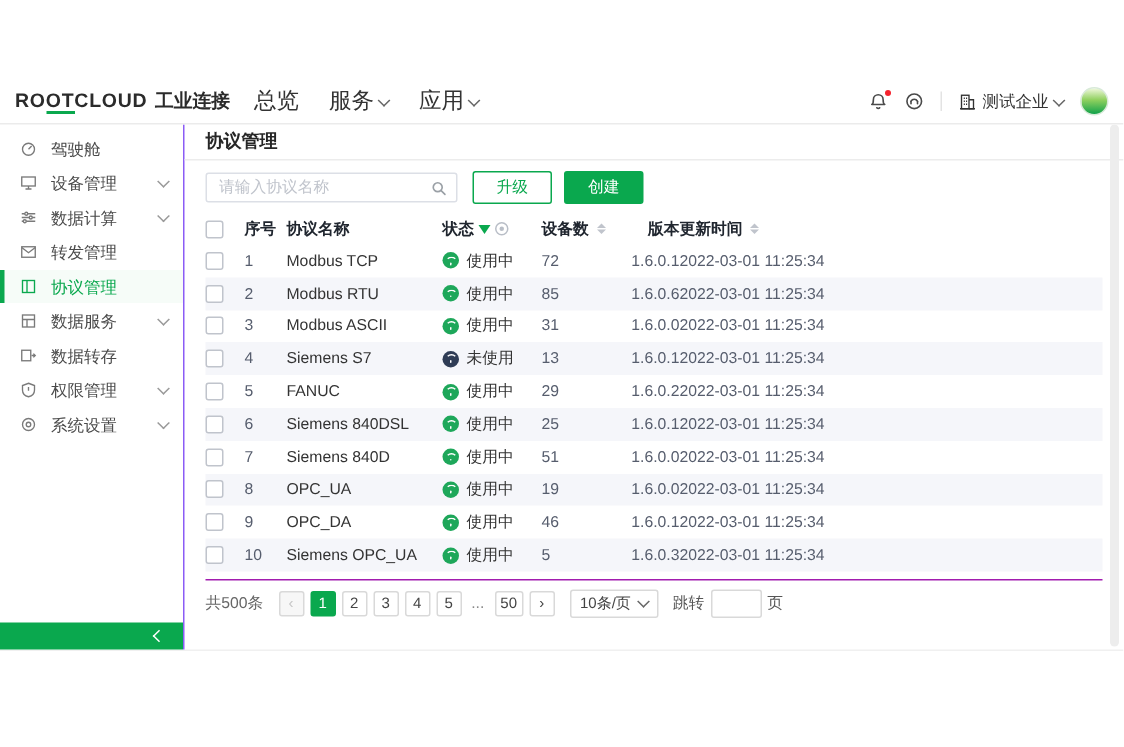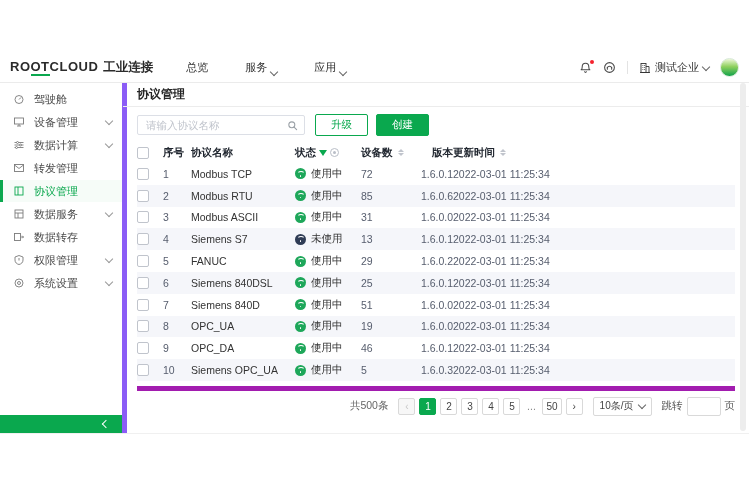--- a/index.html
+++ b/index.html
@@ -7,33 +7,33 @@
        font-family:"Liberation Sans","DejaVu Sans",sans-serif;color:#333;}
   .app{position:absolute;left:0;top:53px;width:749px;height:380px;background:#fff;border-bottom:1px solid #f0f0f0;}
   
   .topbar{position:absolute;left:0;top:0;width:100%;height:29px;border-bottom:1px solid #ebebeb;
           display:flex;align-items:center;background:#fff;z-index:3;}
   .logo{display:flex;align-items:baseline;margin-left:10px;white-space:nowrap;}
   .logo-txt{font-size:13px;font-weight:bold;letter-spacing:.5px;color:#2b2b2b;}
   .logo-u{border-bottom:2px solid #0aa84e;}
   .logo-suffix{font-size:12.5px;font-weight:bold;color:#2b2b2b;margin-left:5px;}
   .topnav{display:flex;align-items:center;margin-left:16px;gap:20px;}
-  .topnav-item{font-size:11px;color:#333;display:flex;align-items:flex-end;gap:4px;cursor:pointer;margin-left:17px;}
+  .topnav-item{font-size:15px;color:#333;display:flex;align-items:center;gap:4px;cursor:pointer;}
   .chev{width:5px;height:5px;border-right:1px solid #666;border-bottom:1px solid #666;
         transform:rotate(45deg);display:inline-block;margin-top:-2px;}
   .top-right{margin-left:auto;display:flex;align-items:center;gap:11px;margin-right:10px;}
   .icon-btn{position:relative;display:flex;align-items:center;cursor:pointer;}
   .red-dot{position:absolute;top:-1px;right:-2px;width:4px;height:4px;border-radius:50%;background:#f5222d;}
   .vdiv{width:1px;height:13px;background:#e3e3e3;}
   .org{display:flex;align-items:center;gap:4px;font-size:11px;color:#333;cursor:pointer;}
   .avatar{width:17px;height:17px;border-radius:50%;
           background:linear-gradient(180deg,#eef7d9 0%,#8fd05e 45%,#12a24b 100%);
           border:1px solid #d8ead8;}
   
-  .sidebar{position:absolute;left:0;top:29px;width:122px;height:351px;border-right:5px solid #8b5cf6;background:#fff;}
+  .sidebar{position:absolute;left:0;top:29px;width:122px;height:351px;border-right:1px solid #8b5cf6;background:#fff;}
   .side-item{height:22px;display:flex;align-items:center;padding:0 10px 0 13px;cursor:pointer;
              color:#4a4a4a;position:relative;margin-top:1px;}
   .side-item:first-child{margin-top:6px;}
   .side-item .sic-wrap{width:13px;height:13px;margin-right:8px;color:#7a7a7a;display:flex;align-items:center;}
   .side-item .lbl{font-size:11px;flex:1;}
   .side-item .chev{border-color:#999;}
   .side-item.active{color:#0aa84e;background:#f6fcf8;}
   .side-item.active .sic-wrap{color:#0aa84e;}
   .side-item.active::before{content:"";position:absolute;left:0;top:0;bottom:0;width:3px;background:#0aa84e;}
   .collapse-bar{position:absolute;left:0;bottom:0;width:122px;height:18px;background:#0aa84e;
@@ -81,22 +81,22 @@
   .sort i{width:0;height:0;border-left:3px solid transparent;border-right:3px solid transparent;display:block;}
   .sort .up{border-bottom:3.5px solid #c0c4cc;}
   .sort .dn{border-top:3.5px solid #c0c4cc;}
   .sic{width:11px;height:11px;border-radius:50%;position:relative;display:inline-block;margin-right:5px;flex:none;}
   .sic.on{background:#1ea75a;}
   .sic.off{background:#2f3c55;}
   .sic::before{content:"";position:absolute;left:2px;top:2.5px;width:6px;height:6px;
                border:1px solid transparent;border-top-color:#fff;border-radius:50%;}
   .sic::after{content:"";position:absolute;left:4.6px;top:6.4px;width:1.8px;height:1.8px;background:#fff;border-radius:50%;}
   
-  .pager{margin-top:5px;display:flex;align-items:center;justify-content:flex-end;gap:4px;
-         font-size:10.5px;color:#555;border-top:5px solid #a21caf;padding-top:6px;}
+  .pager{margin-top:5px;display:flex;align-items:center;gap:4px;
+         font-size:10.5px;color:#555;border-top:1px solid #a21caf;padding-top:6px;}
   .pg-total{margin-right:6px;color:#666;}
   .pg-btn{min-width:17px;height:17px;border:1px solid #d9d9d9;border-radius:2px;background:#fff;
           display:flex;align-items:center;justify-content:center;font-size:10px;color:#444;
           cursor:pointer;box-sizing:border-box;padding:0 3px;}
   .pg-btn.active{background:#0aa84e;border-color:#0aa84e;color:#fff;}
   .pg-btn.disabled{color:#c7c7c7;background:#f7f7f7;cursor:default;}
   .pg-ellipsis{min-width:14px;text-align:center;color:#888;}
   .pg-size{height:17px;border:1px solid #d9d9d9;border-radius:2px;display:flex;align-items:center;
            gap:5px;padding:0 6px;font-size:10px;color:#444;cursor:pointer;margin-left:6px;}
   .pg-jump{display:flex;align-items:center;gap:4px;margin-left:6px;}

